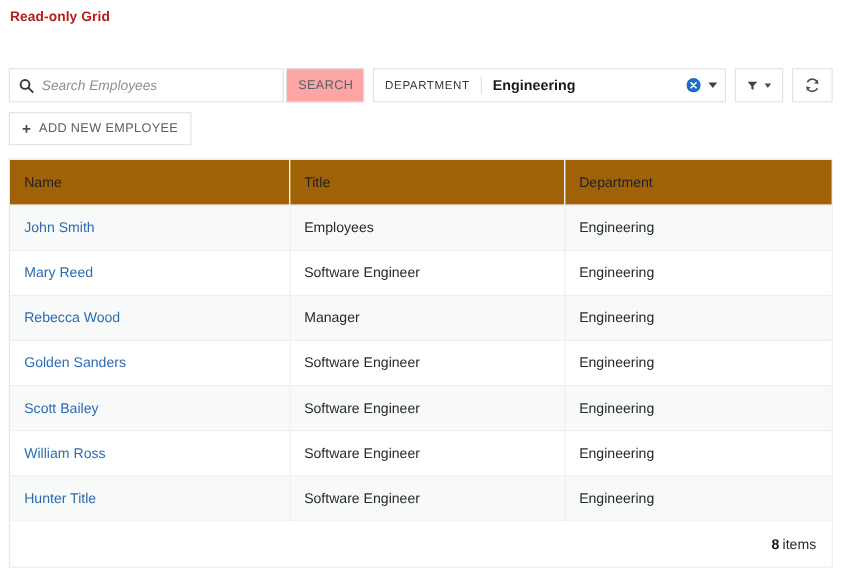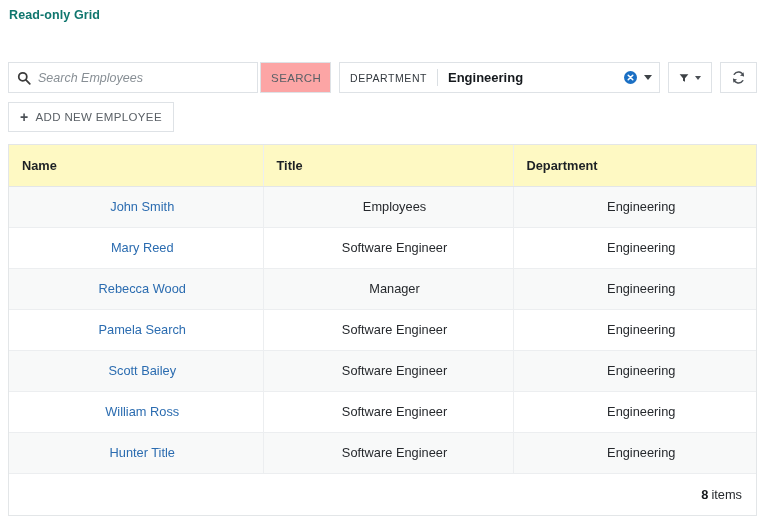--- a/index.html
+++ b/index.html
@@ -9,21 +9,21 @@
     background: #ffffff;
     font-family: "Liberation Sans", sans-serif;
     color: #212529;
     overflow: hidden;
   }
   .page { padding: 8px; width: 765px; }
 
   .page-title {
     font-size: 12.5px;
     font-weight: bold;
-    color: #0f766e;
+    color: #b91c1c;
     margin: 0 0 9px 1px;
     letter-spacing: 0.1px;
   }
 
   
   .toolbar {
     display: flex;
     align-items: stretch;
     height: 31px;
     margin-bottom: 9px;
@@ -170,26 +170,26 @@
     font-size: 12.8px;
     height: 41px;
     vertical-align: middle;
     border-bottom: 1px solid #eceef0;
     border-right: 1px solid #eceef0;
     overflow: hidden;
     white-space: nowrap;
   }
   th:last-child, td:last-child { border-right: none; }
   th {
-    font-weight: bold;
+    font-weight: normal;
     color: #1d2125;
-    background: #fef9c3;
+    background: #a16207;
     border-bottom: 1px solid #e3e6e8;
   }
-  td { color: #26292d; text-align: center; }
+  td { color: #26292d; }
   tbody tr:nth-child(odd) td { background: #f8f9f9; }
   tbody tr:nth-child(even) td { background: #ffffff; }
   .link {
     color: #2b6cb0;
     text-decoration: none;
     cursor: pointer;
   }
   .grid-footer {
     height: 41px;
     display: flex;
@@ -285,21 +285,21 @@
           <td><a class="link">Mary Reed</a></td>
           <td>Software Engineer</td>
           <td>Engineering</td>
         </tr>
         <tr>
           <td><a class="link">Rebecca Wood</a></td>
           <td>Manager</td>
           <td>Engineering</td>
         </tr>
         <tr>
-          <td><a class="link">Pamela Search</a></td>
+          <td><a class="link">Golden Sanders</a></td>
           <td>Software Engineer</td>
           <td>Engineering</td>
         </tr>
         <tr>
           <td><a class="link">Scott Bailey</a></td>
           <td>Software Engineer</td>
           <td>Engineering</td>
         </tr>
         <tr>
           <td><a class="link">William Ross</a></td>

